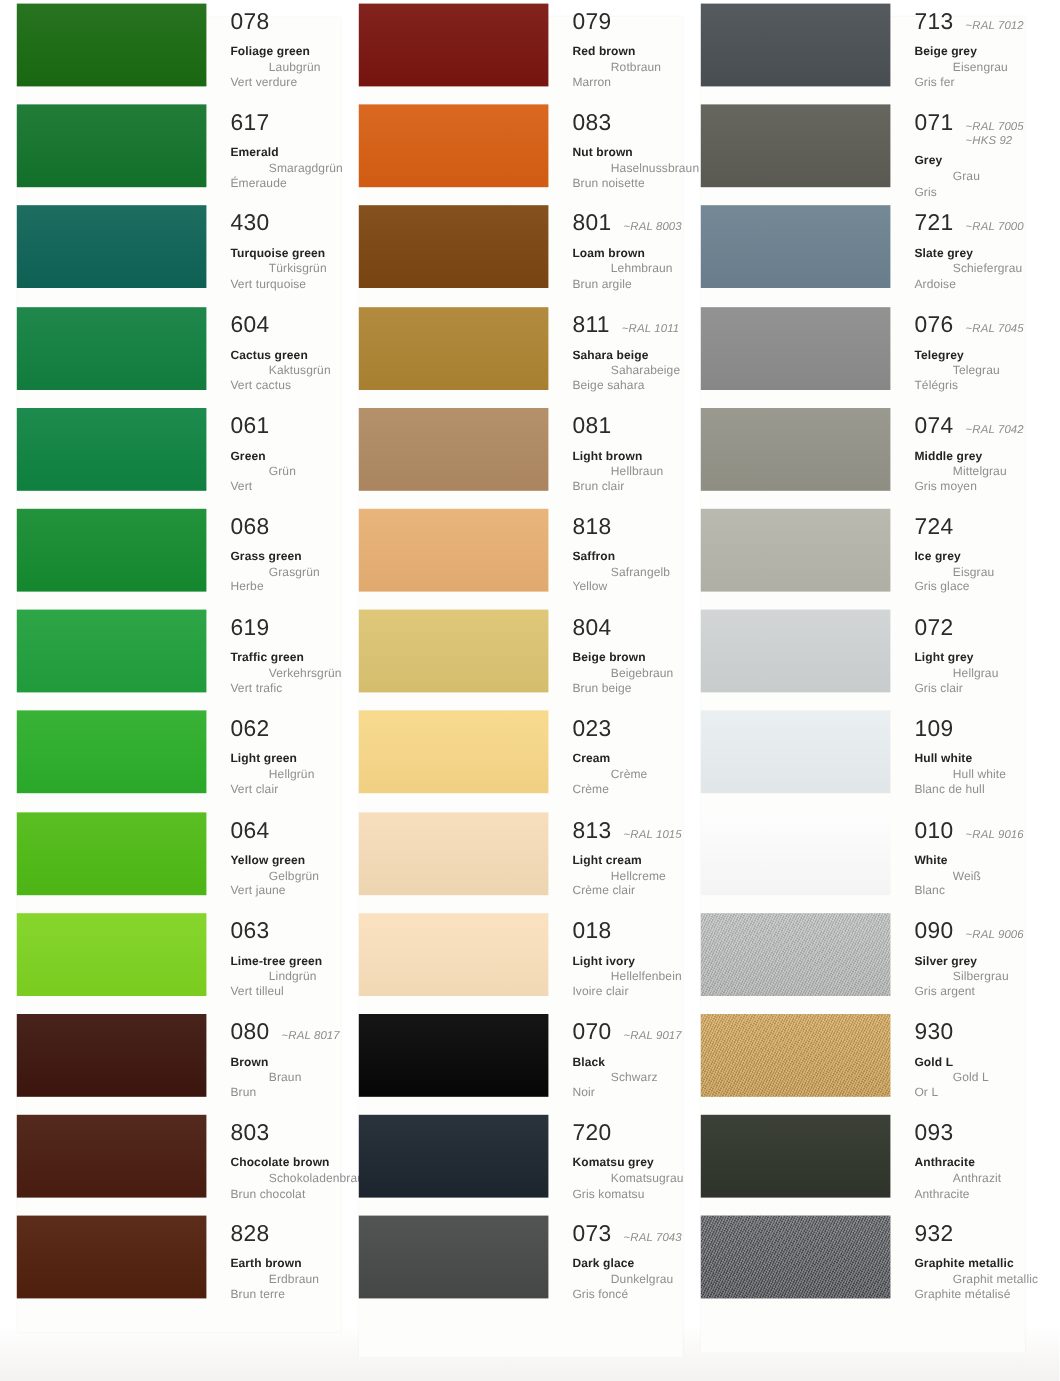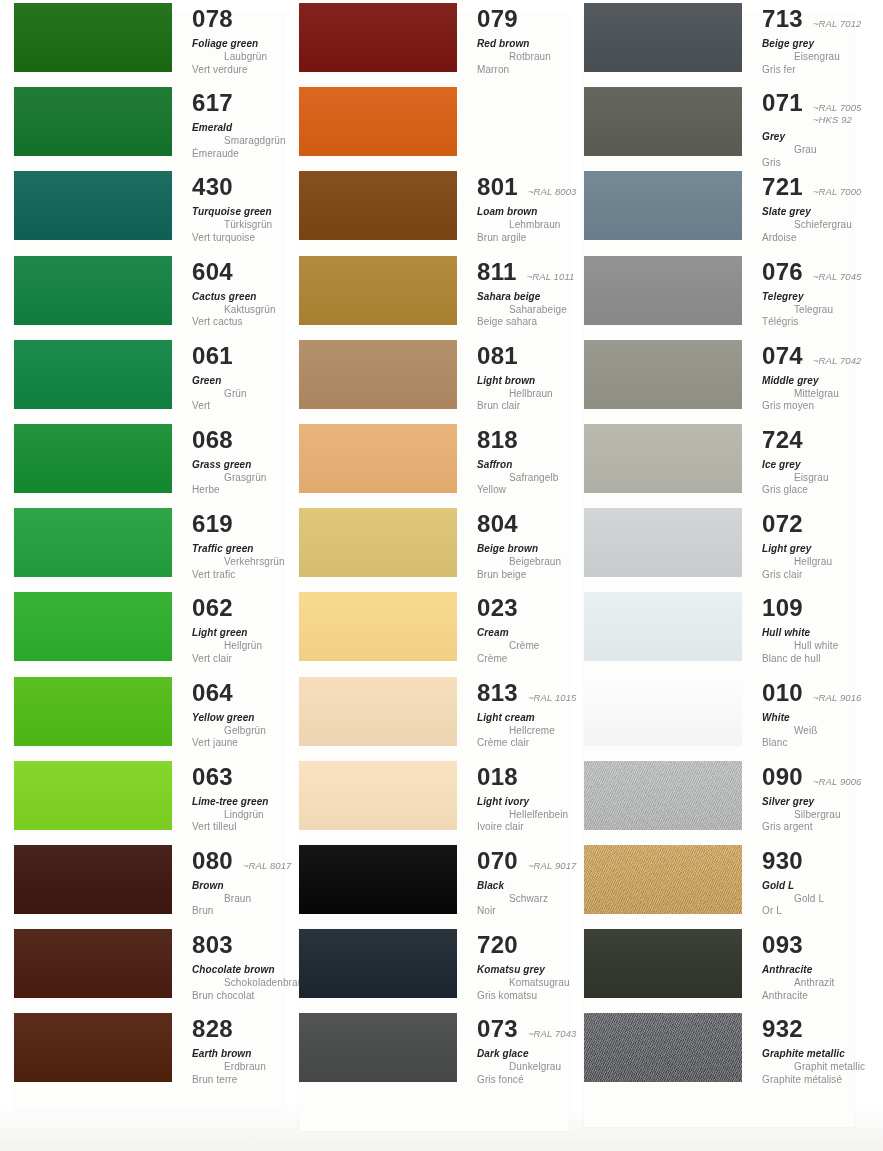--- a/index.html
+++ b/index.html
@@ -84,23 +84,23 @@
     padding-left:18px;
     padding-top:6px;
     position:relative;
   }
   .code-line{
     display:flex;
     align-items:baseline;
     gap:10px;
   }
   .code{
-    font-size:24px;
+    font-size:19px;
     line-height:26px;
-    font-weight:700;
+    font-weight:400;
     color:#2b2b2b;
     letter-spacing:0.3px;
   }
   .refs{
     display:flex;
     flex-direction:column;
     gap:1px;
     padding-top:3px;
   }
   .ref{
@@ -111,21 +111,20 @@
     letter-spacing:0.1px;
     font-style:italic;
   }
   .name-en{
     font-size:10px;
     line-height:13px;
     font-weight:bold;
     color:#242424;
     margin-top:5px;
     letter-spacing:0.1px;
-    font-style:italic;
   }
   .name-de,.name-fr{
     font-size:10px;
     line-height:12.5px;
     color:#8e8e8e;
     letter-spacing:0.1px;
   }
   .name-de{margin-top:1px;margin-left:32px;}
 </style>
 </head>
@@ -323,20 +322,28 @@
               </div>
               <div class="name-en">Red brown</div>
               <div class="name-de">Rotbraun</div>
               <div class="name-fr">Marron</div>
             </div>
           </div>
           <div class="row">
             <div class="swatch-wrap">
               <div class="swatch" style="background: rgb(216, 95, 19);"></div>
             </div>
+            <div class="info">
+              <div class="code-line">
+                <div class="code">083</div>
+              </div>
+              <div class="name-en">Nut brown</div>
+              <div class="name-de">Haselnussbraun</div>
+              <div class="name-fr">Brun noisette</div>
+            </div>
           </div>
           <div class="row">
             <div class="swatch-wrap">
               <div class="swatch" style="background: rgb(124, 70, 17);"></div>
             </div>
             <div class="info">
               <div class="code-line">
                 <div class="code">801</div>
                 <div class="refs">
                   <div class="ref">~RAL 8003</div>

